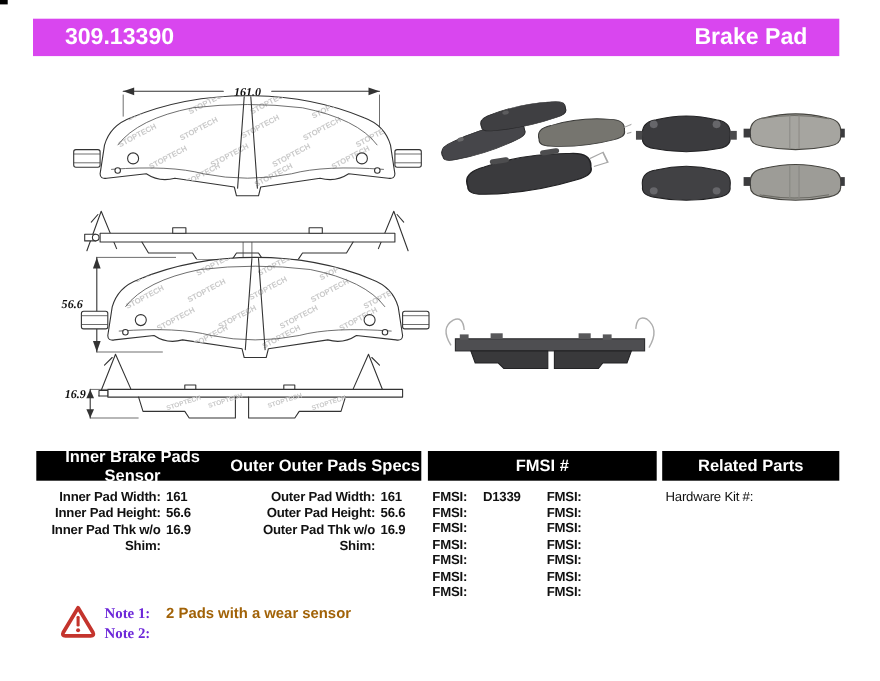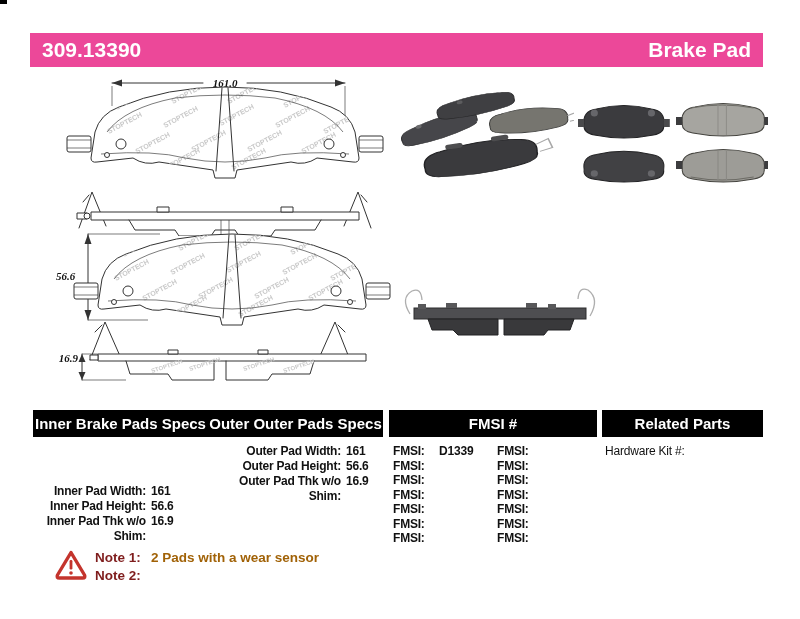--- a/index.html
+++ b/index.html
@@ -1,47 +1,47 @@
 <!DOCTYPE html>
 <html><head>
 <meta charset="utf-8">
 <style>
   html,body{margin:0;padding:0;background:#ffffff;}
   body{width:800px;height:619px;position:relative;overflow:hidden;
        font-family:"Liberation Sans",sans-serif;color:#111;}
   .abs{position:absolute;}
   
-  #topbar{left:30px;top:17px;width:733px;height:34px;background:#ec4899;color:#fff;
+  #topbar{left:30px;top:17px;width:733px;height:34px;background:#d946ef;color:#fff;
           display:flex;align-items:center;justify-content:space-between;
-          padding:0 12px;box-sizing:border-box;font-weight:bold;font-size:21px;margin-top:16px;}
+          padding:0 29px;box-sizing:border-box;font-weight:bold;font-size:21px;}
   #corner-mark{left:0;top:0;width:7px;height:4px;background:#000;}
   
   .thead{top:410px;height:27px;background:#000;color:#fff;font-weight:bold;
          font-size:15px;display:flex;align-items:center;justify-content:center;}
   #specsbar{left:33px;width:350px;}
   #specsbar span{flex:1;text-align:center;}
   #fmsibar{left:389px;width:208px;}
   #relatedbar{left:602px;width:161px;}
   
   .speccol{top:444px;font-size:12px;font-weight:bold;letter-spacing:-0.2px;}
   .srow{display:flex;height:15px;line-height:15px;}
   .srow .lbl{flex:1;text-align:right;}
   .srow .val{width:32px;text-align:left;margin-left:5px;}
-  #innercol{left:35px;width:148px;margin-top:40px;}
+  #innercol{left:35px;width:148px;}
   #outercol{left:212px;width:166px;}
   .fmsicol{top:444px;font-size:12px;font-weight:bold;letter-spacing:-0.2px;}
   .frow{display:flex;height:14.5px;line-height:14.5px;}
   .frow .lbl{width:38px;}
   .frow .val{margin-left:8px;}
   #fmsileft{left:393px;width:100px;}
   #fmsiright{left:497px;width:100px;}
   #relatedcol{left:605px;width:158px;top:444px;font-size:12px;font-weight:normal;letter-spacing:-0.2px;}
   
   .noterow{left:95px;font-size:13.5px;font-weight:bold;height:18px;line-height:18px;display:flex;}
-  .noterow .nlabel{width:52px;color:#7f1d1d;}
+  .noterow .nlabel{width:52px;color:#6d28d9;font-family:Liberation Serif, serif;}
   .noterow .nvalue{color:#a16207;margin-left:4px;}
   #note1{top:549px;}
   #note2{top:567px;}
   
   svg{display:block;}
   .ln{stroke:#333;stroke-width:1;fill:none;stroke-linejoin:round;stroke-linecap:round;}
   .lnw{stroke:#333;stroke-width:1;fill:#fff;stroke-linejoin:round;}
   .thin{stroke:#444;stroke-width:0.7;fill:none;}
   .wm{fill:#c9c9c9;font-size:7px;font-weight:bold;font-family:"Liberation Sans",sans-serif;}
   .wms{fill:#c9c9c9;font-size:6px;font-weight:bold;font-family:"Liberation Sans",sans-serif;}
@@ -212,21 +212,21 @@
   <rect x="16" y="36" width="172" height="11" fill="#4e4e51" stroke="#2c2c2e"></rect>
   <rect x="20" y="32" width="8" height="5" fill="#58585a"></rect>
   <rect x="48" y="31" width="11" height="5" fill="#58585a"></rect>
   <rect x="128" y="31" width="11" height="5" fill="#58585a"></rect>
   <rect x="150" y="32" width="8" height="5" fill="#58585a"></rect>
   <path d="M30,47 L100,47 L100,63 L60,63 L55,58 L34,58 Z" fill="#39393b" stroke="#232325"></path>
   <path d="M106,47 L176,47 L172,58 L150,58 L146,63 L106,63 Z" fill="#39393b" stroke="#232325"></path>
 </svg>
 
 <div class="abs thead" id="specsbar">
-  <span>Inner Brake Pads Specs</span>
+  <span>Inner Brake Pads Sensor</span>
   <span>Outer Outer Pads Specs</span>
 </div>
 <div class="abs thead" id="fmsibar">
   <span>FMSI #</span>
 </div>
 <div class="abs thead" id="relatedbar">
   <span>Related Parts</span>
 </div>
 
 <div class="abs speccol" id="innercol">

